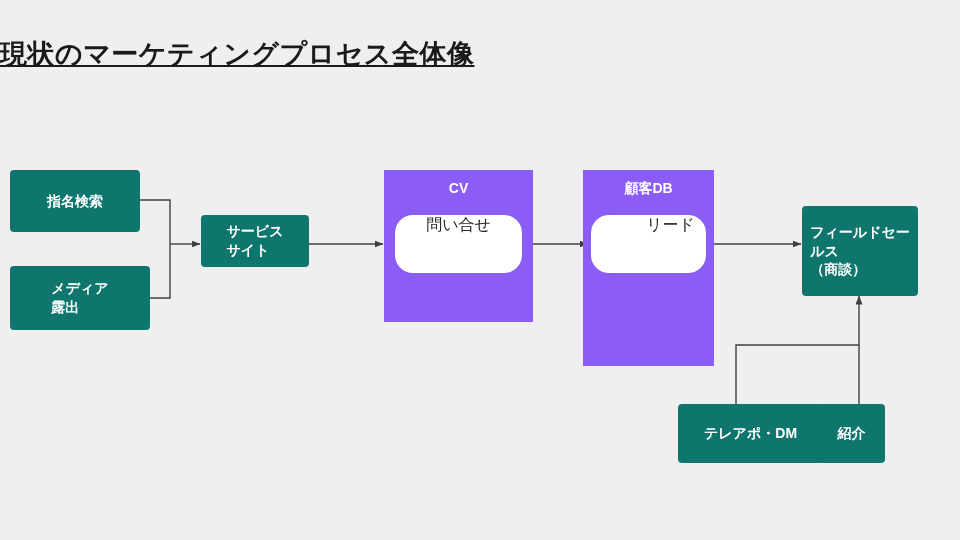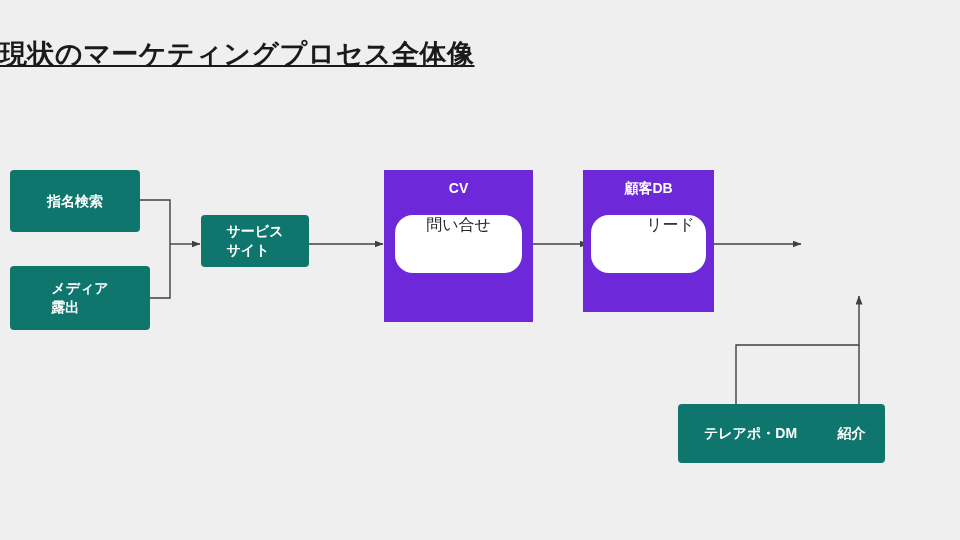--- a/index.html
+++ b/index.html
@@ -41,21 +41,21 @@
     display: flex;
     align-items: center;
     justify-content: center;
     text-align: left;
     line-height: 1.35;
     padding: 2px 4px;
   }
   .group {
     position: absolute;
     box-sizing: border-box;
-    background: #6d28d9;
+    background: #8b5cf6;
     border-radius: 0;
   }
   .group-label {
     position: absolute;
     left: 0;
     top: 10px;
     width: 100%;
     text-align: center;
     color: #ffffff;
     font-size: 14px;
@@ -129,27 +129,34 @@
     </span>
   </div>
 
   <div class="group" style="left:384px; top:170px; width:149px; height:152px;">
     <div class="group-label">CV</div>
     <div class="inner-node" style="left:11px; top:45px; width:127px; height:58px;">
       <span>問い合せ</span>
     </div>
   </div>
 
-  <div class="group" style="left:583px; top:170px; width:131px; height:142px;">
+  <div class="group" style="left:583px; top:170px; width:131px; height:196px;">
     <div class="group-label">顧客DB</div>
     <div class="inner-node" style="left:8px; top:45px; width:115px; height:58px;padding-left:44px;">
       <span>リード</span>
     </div>
   </div>
 
+  <div class="node" style="left:802px; top:206px; width:116px; height:90px;">
+    <span>
+      <span>フィールドセー</span><br>
+      <span>ルス</span><br>
+      <span>（商談）</span>
+    </span>
+  </div>
 
   <div class="node" style="left:678px; top:404px; width:145px; height:59px;">
     <span>テレアポ・DM</span>
   </div>
 
   <div class="node" style="left:818px; top:404px; width:67px; height:59px;">
     <span>紹介</span>
   </div>
 
 </div>

